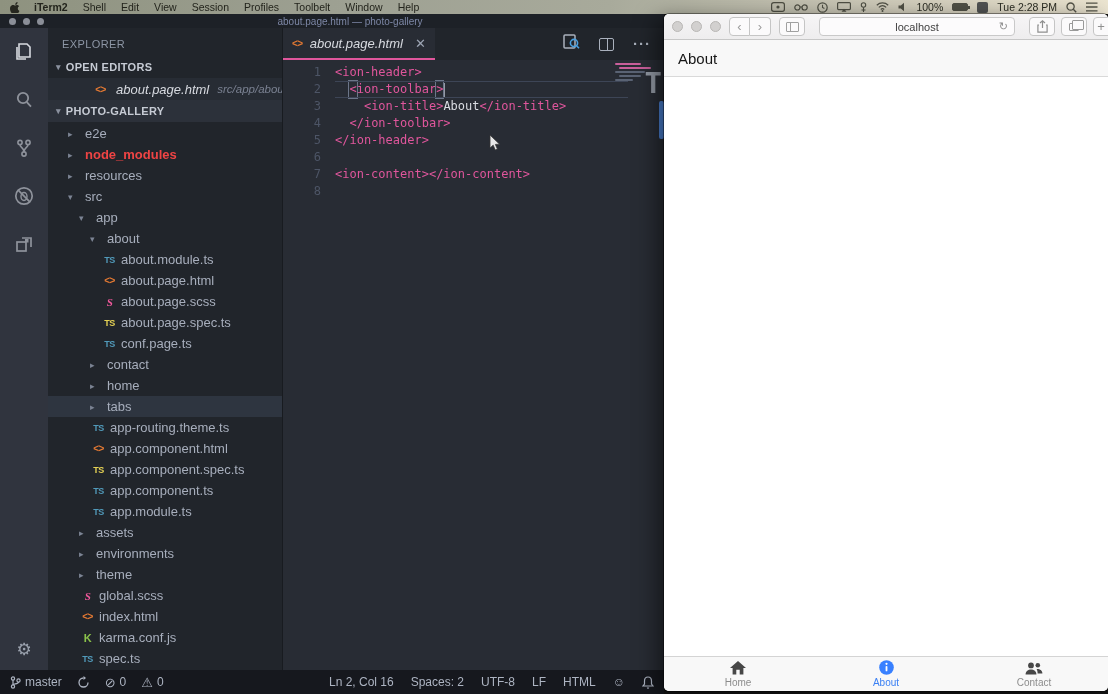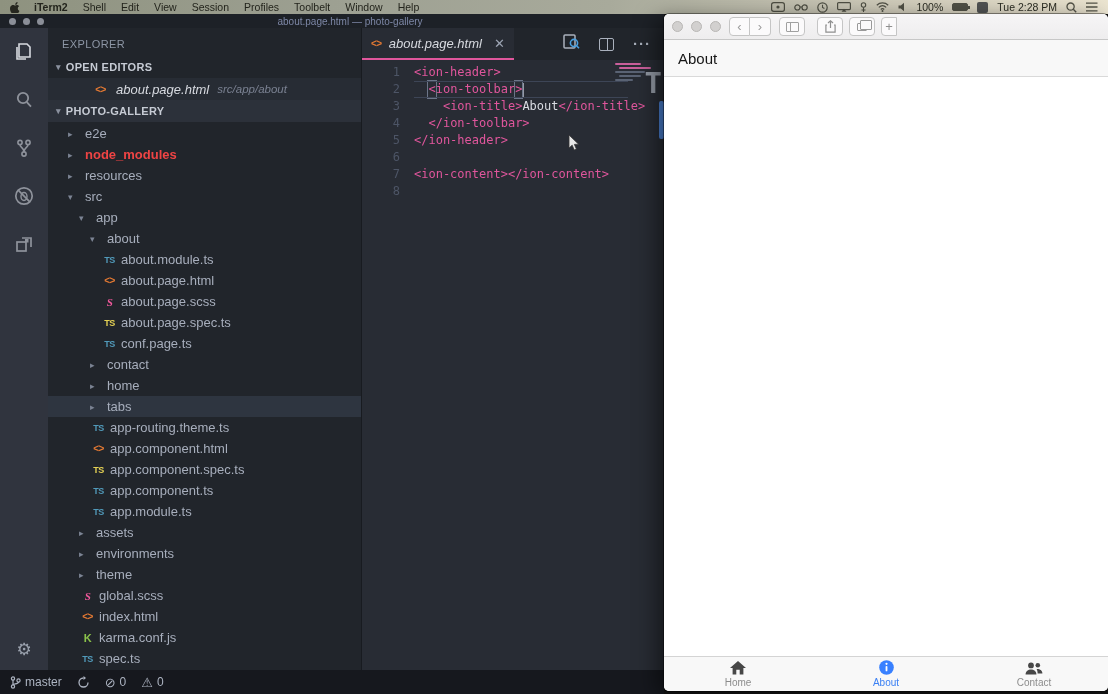--- a/index.html
+++ b/index.html
@@ -27,21 +27,21 @@
   .vs-title { font-size:10px; color:#7d87a6;padding-left:36px; }
   .tl { position:absolute; left:9px; top:3.5px; display:flex; gap:7px; }
   .tl i { width:7px; height:7px; border-radius:50%; background:#8b8f98; display:block; }
 
   .vs-body { display:flex; height:642px; }
   .activitybar { width:48px; background:#30343e; position:relative; flex:none; display:flex; flex-direction:column; align-items:center; }
   .ab-item { width:48px; height:48px; display:flex; align-items:center; justify-content:center; opacity:.62; }
   .ab-item.active { opacity:1; }
   .ab-gear { position:absolute; bottom:10px; left:0; width:48px; text-align:center; font-size:17px; color:#9aa1ad; }
 
-  .sidebar { width:314px; background:#21252b; flex:none; color:#9da5b4; font-size:13px; position:relative; border-right:1px solid #181b20; overflow:hidden; }
+  .sidebar { width:235px; background:#21252b; flex:none; color:#9da5b4; font-size:13px; position:relative; border-right:1px solid #181b20; overflow:hidden; }
   .explorer-title { padding:10px 0 6px 14px; font-size:11px; letter-spacing:.4px; color:#8d96a5; }
   .section-head { height:22px; display:flex; align-items:center; padding-left:8px; font-size:11px; font-weight:bold; color:#c6cbd4; letter-spacing:.3px; }
   .section-head .tw { margin-right:5px; font-size:9px; color:#8a919e; }
   .section-head.project { background:#2c313a; }
   .open-item { height:22px; display:flex; align-items:center; padding-left:44px; background:#272c34; white-space:nowrap; }
   .open-item .nm { font-style:italic; color:#d7dae0; margin-left:7px; }
   .open-item .pth { color:#7a8191; font-size:11.5px; font-style:italic; margin-left:8px; }
 
   .tree { margin-top:1px; }
   .tree-row { height:21px; display:flex; align-items:center; white-space:nowrap; cursor:default; }
@@ -474,37 +474,55 @@
           </svg>
       </span>
       <span class="sb-item">
         <span class="sb-glyph">⊘</span>
         <span>0</span>
       </span>
       <span class="sb-item">
         <span class="sb-glyph">⚠</span>
         <span>0</span>
       </span>
+      <span class="sb-right">
+        <span class="sb-item">Ln 2, Col 16</span>
+        <span class="sb-item">Spaces: 2</span>
+        <span class="sb-item">UTF-8</span>
+        <span class="sb-item">LF</span>
+        <span class="sb-item">HTML</span>
+        <span class="sb-item">☺</span>
+        <span class="sb-item">
+          <svg width="12" height="13" viewBox="0 0 12 13">
+              <path d="M6 1 C3.8 1 2.5 2.8 2.5 5 v3 L1 10 h10 L9.5 8 v-3 C9.5 2.8 8.2 1 6 1 Z" fill="none" stroke="#adb4c2" stroke-width="1.2"></path>
+              <path d="M4.8 11.5 a1.2 1.2 0 0 0 2.4 0" fill="#adb4c2"></path>
+            </svg>
+        </span>
+      </span>
     </div>
   </div>
 
   <div class="safari">
     <div class="stoolbar">
       <span class="s-tl">
         <i></i>
         <i></i>
         <i></i>
       </span>
       <span class="navgrp">
         <span class="navbtn back">‹</span>
         <span class="navbtn fwd">›</span>
       </span>
       <span class="sidebtn">
           <b></b>
         </span>
+      <span class="urlfield">
+        <span>localhost</span>
+        <span class="reload">↻</span>
+      </span>
       <span class="toolbtn">
         <svg width="11" height="13" viewBox="0 0 11 13">
             <path d="M5.5 0.8 L5.5 8 M3 3 L5.5 0.8 L8 3" fill="none" stroke="#8f8f8f" stroke-width="1.2"></path>
             <path d="M2 5 H0.9 V12.2 H10.1 V5 H9" fill="none" stroke="#8f8f8f" stroke-width="1.2"></path>
           </svg>
       </span>
       <span class="toolbtn tabsbtn">
           <b></b>
         </span>
       <span class="toolbtn newtabbtn">+</span>

